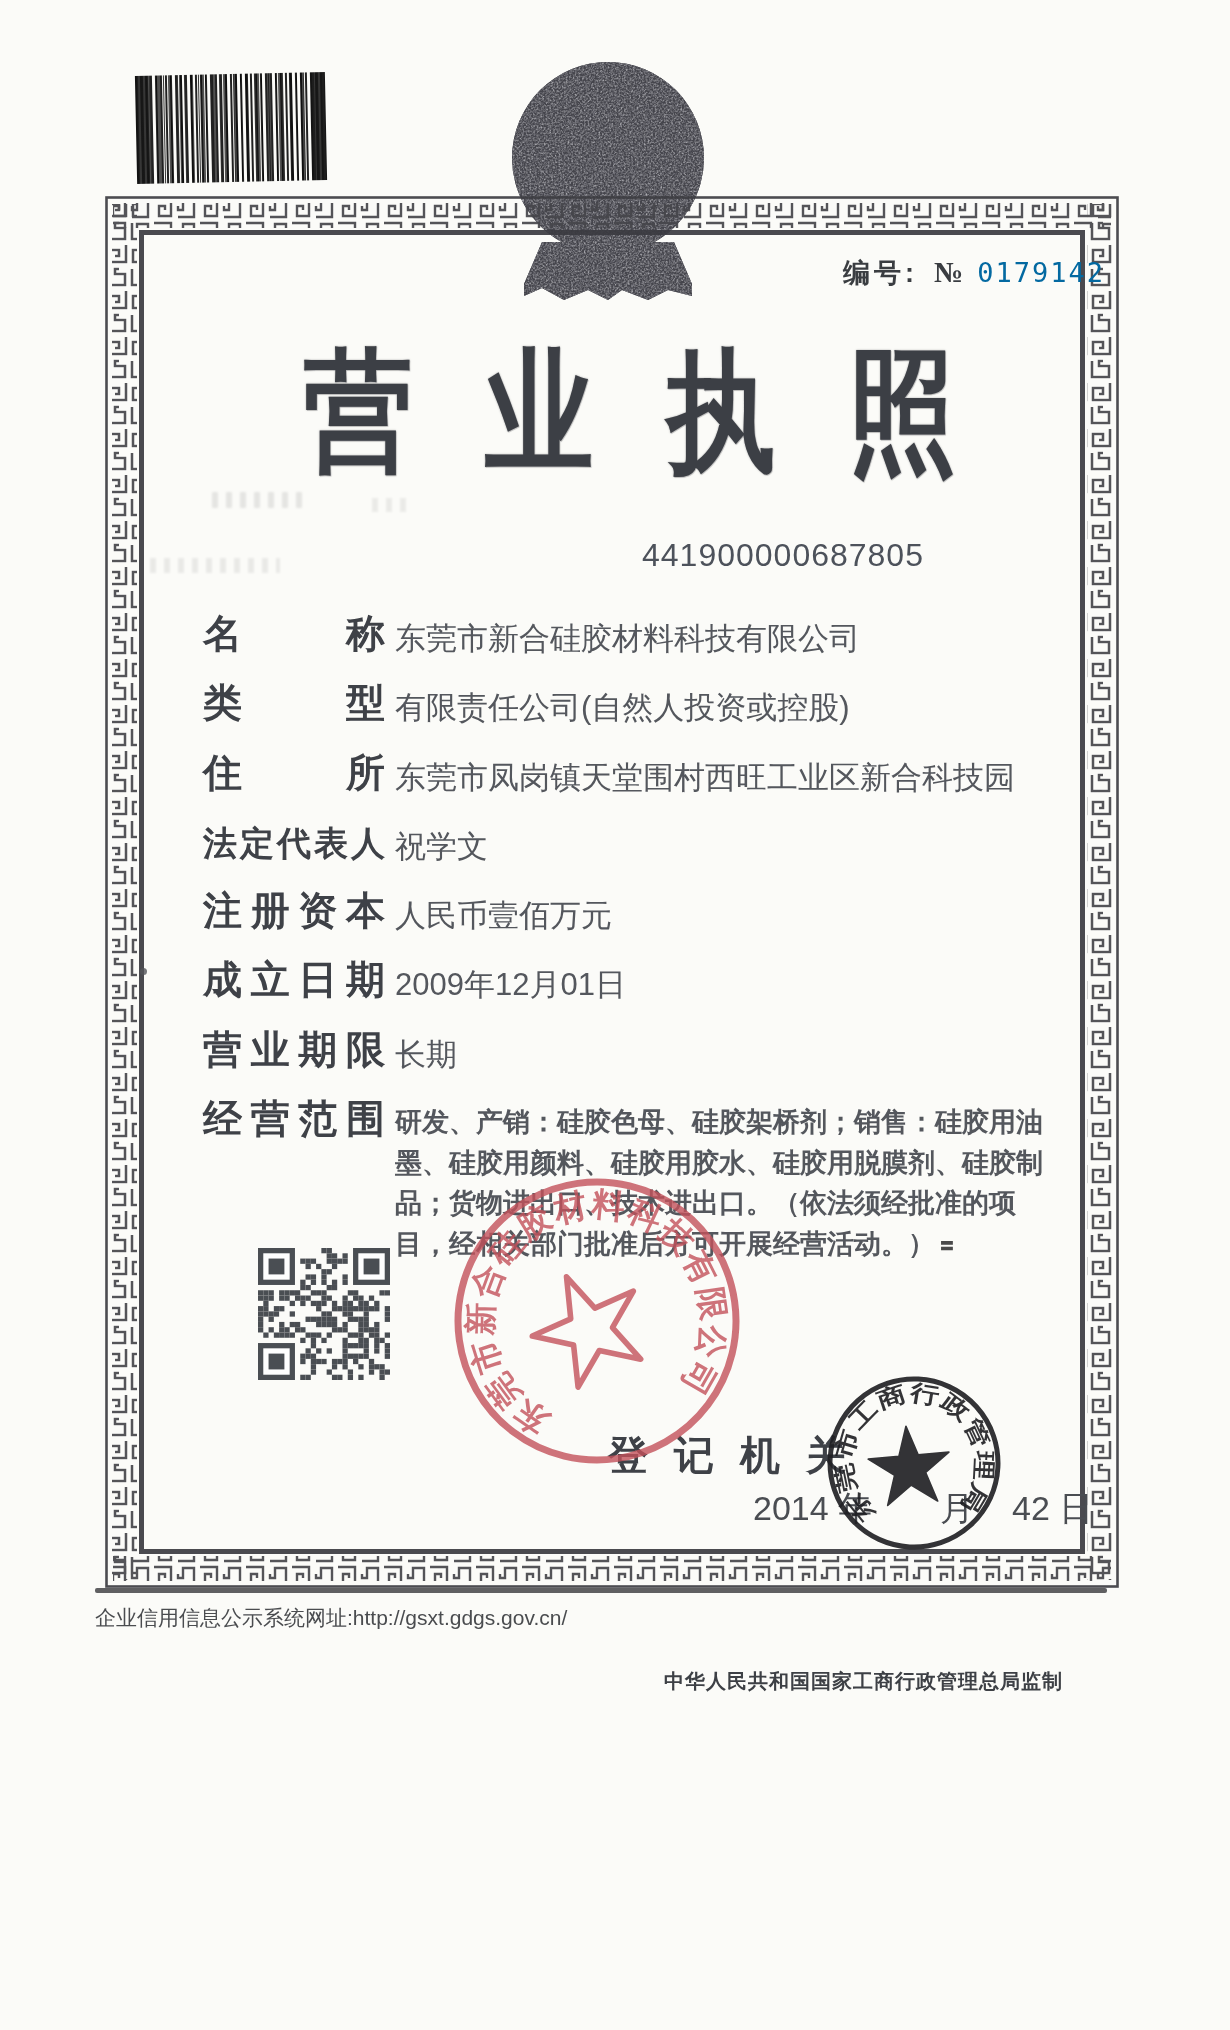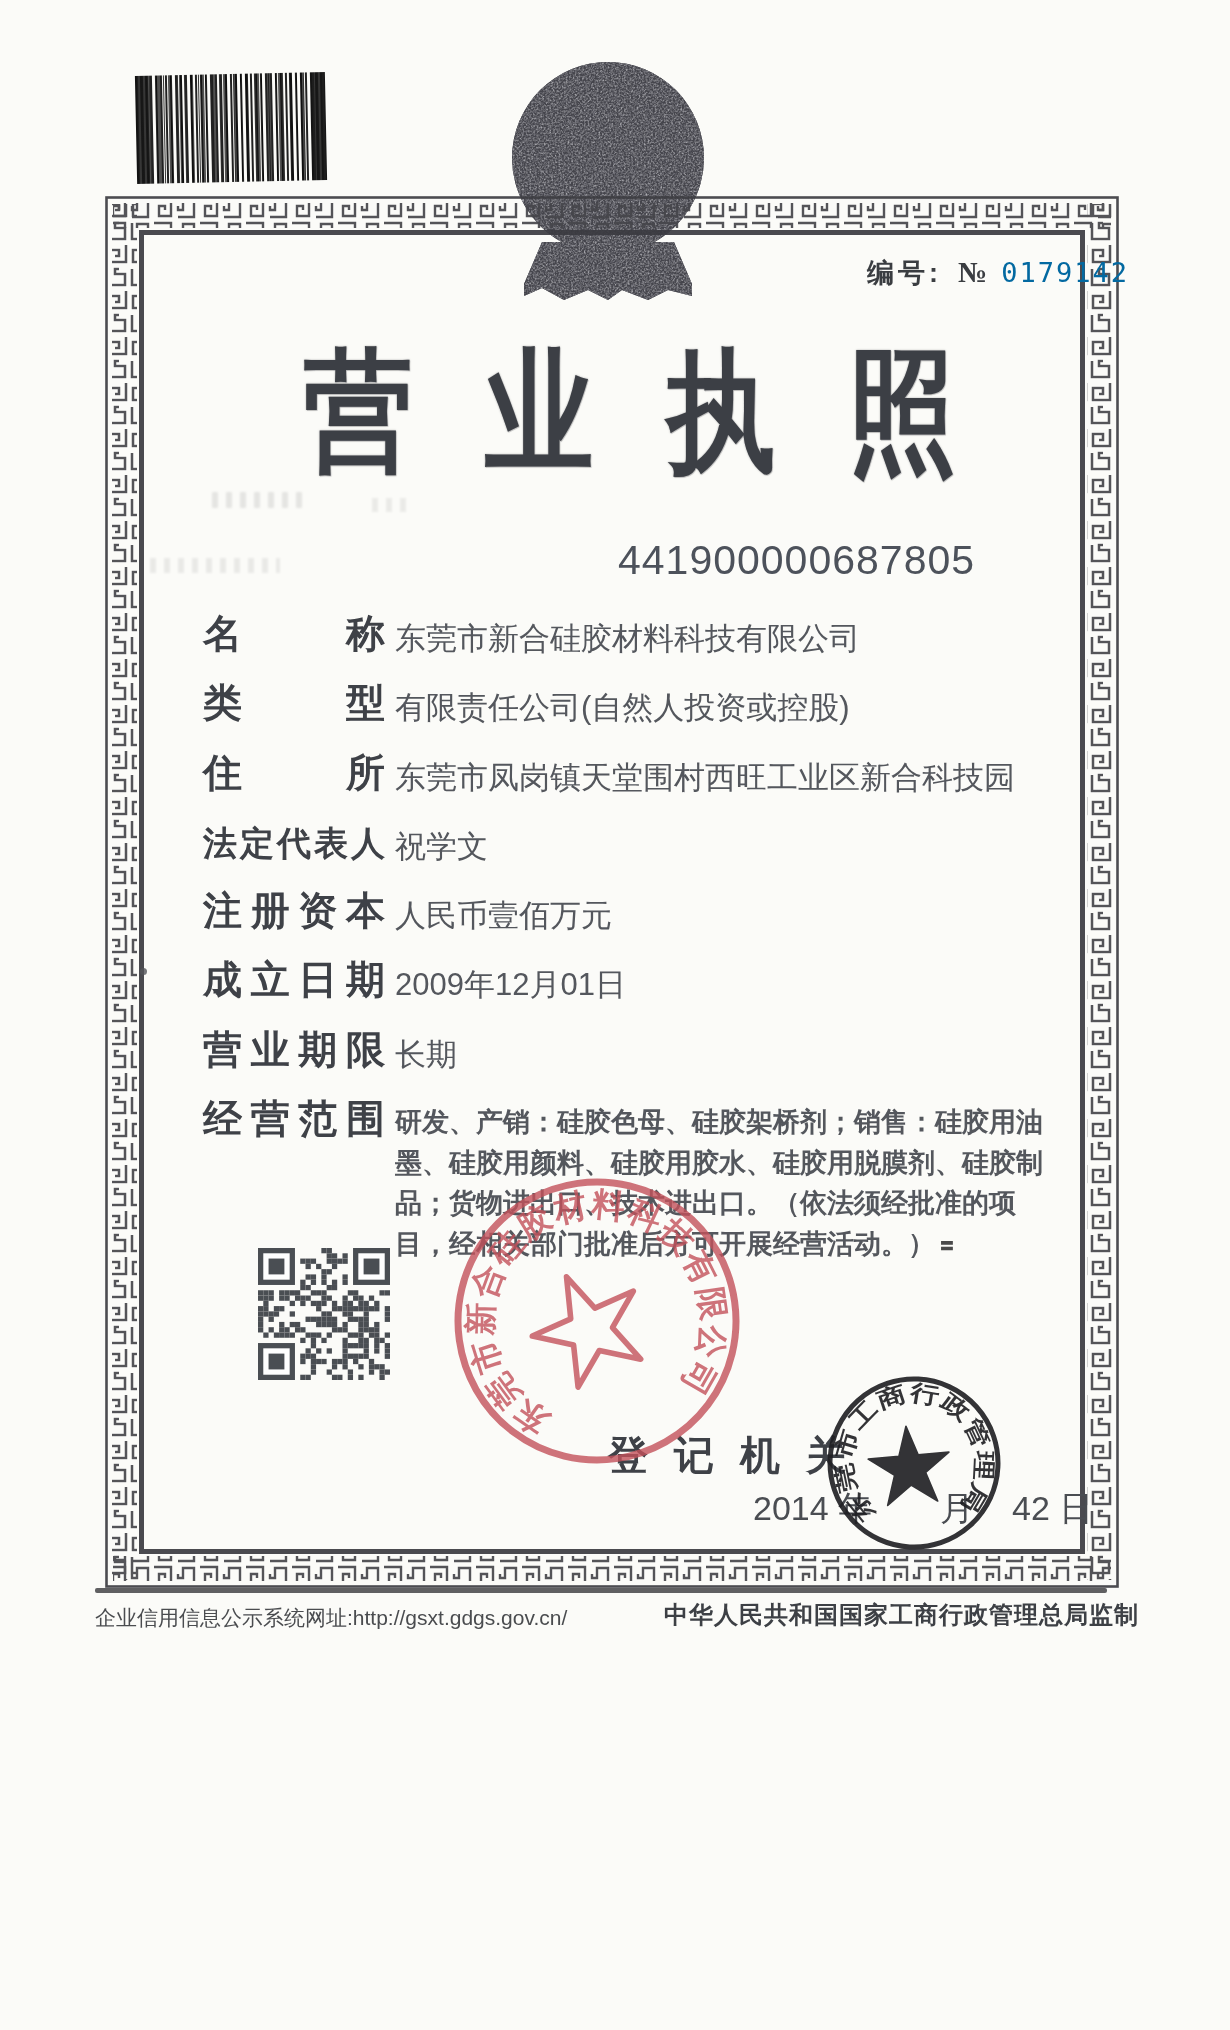--- a/index.html
+++ b/index.html
@@ -23,38 +23,38 @@
     filter:blur(.3px) contrast(1.05);
   }
 
   
   .emblem{left:505px;top:60px;opacity:.94;}
 
   
   .border-svg{left:105px;top:196px;opacity:.92;}
 
   
-  .serial-line{left:843px;top:255px;font-size:27px;display:flex;align-items:baseline;color:#3a3d41;margin-left:24px;}
+  .serial-line{left:843px;top:255px;font-size:27px;display:flex;align-items:baseline;color:#3a3d41;}
   .serial-line .lab{font-weight:600;letter-spacing:4px;}
   .serial-line .nomark{font-family:"Liberation Serif","DejaVu Serif",serif;font-weight:700;font-size:29px;margin:0 14px 0 16px;}
   .serial-line .num{font-family:"DejaVu Sans Mono","Liberation Mono",monospace;font-size:27px;letter-spacing:2px;color:#0369a1;}
 
   
   .title-row{
     left:292px;top:336px;width:676px;height:152px;
     display:flex;justify-content:space-between;align-items:center;
     font-size:132px;font-weight:700;color:#3c3f45;line-height:1;
     text-shadow:0 0 2px rgba(70,70,75,.55), 1px 1px 0 rgba(90,90,95,.25);
   }
   .title-row span{display:block;transform:scaleX(.82);}
 
   
   .reg-line{left:618px;top:537px;display:flex;align-items:baseline;}
   .reg-line .lab{font-size:37px;font-weight:600;letter-spacing:30px;color:#474b52;}
-  .reg-line .num{font-size:41px;color:#4d525b;letter-spacing:1px;font-family:"Liberation Sans","DejaVu Sans",sans-serif;}
+  .reg-line .num{font-size:32px;color:#4d525b;margin-left:24px;letter-spacing:1px;font-family:"Liberation Sans","DejaVu Sans",sans-serif;}
 
   
   .fields{left:203px;top:612px;width:880px;display:flex;flex-direction:column;}
   .field-row{display:flex;align-items:flex-start;margin-bottom:22px;}
   .field-label{
     width:182px;min-width:182px;display:flex;justify-content:space-between;
     font-size:39px;font-weight:600;color:#3e4147;line-height:1.15;
   }
   .field-label.tight{font-size:34px;padding-top:4px;}
   .field-value{
@@ -74,21 +74,21 @@
 
   
   .red-seal{left:448px;top:1172px;opacity:.8;transform:rotate(-8deg);}
   .black-seal{left:823px;top:1372px;opacity:.9;transform:rotate(3deg);}
 
   
   .qr{left:258px;top:1248px;width:132px;height:132px;opacity:.92;}
 
   
   .footer-left{left:95px;top:1604px;font-size:21px;color:#4a4c4f;font-weight:500;}
-  .footer-right{left:664px;top:1599px;font-size:24px;color:#3d4045;font-weight:600;letter-spacing:1px;}
+  .footer-right{left:664px;top:1668px;font-size:20px;color:#3d4045;font-weight:600;letter-spacing:1px;}
   .streak{left:95px;top:1588px;width:1012px;height:5px;background:#3a3a3c;opacity:.8;border-radius:2px;}
 
   
   .smudge{background:repeating-linear-gradient(90deg,#777 0 6px,transparent 6px 14px);filter:blur(1.2px);}
   .sm1{left:212px;top:492px;width:92px;height:16px;opacity:.16;}
   .sm2{left:150px;top:558px;width:130px;height:15px;opacity:.13;}
   .sm3{left:372px;top:498px;width:40px;height:14px;opacity:.12;}
   .dot{left:140px;top:968px;width:7px;height:7px;border-radius:50%;background:#54555a;opacity:.8;}
 </style>
 </head>

